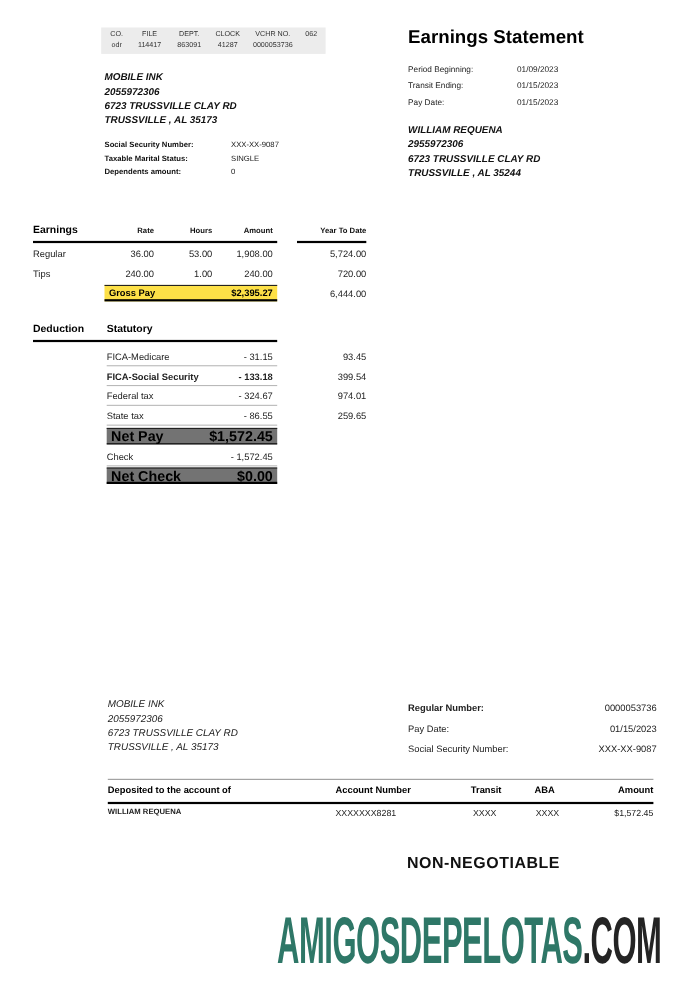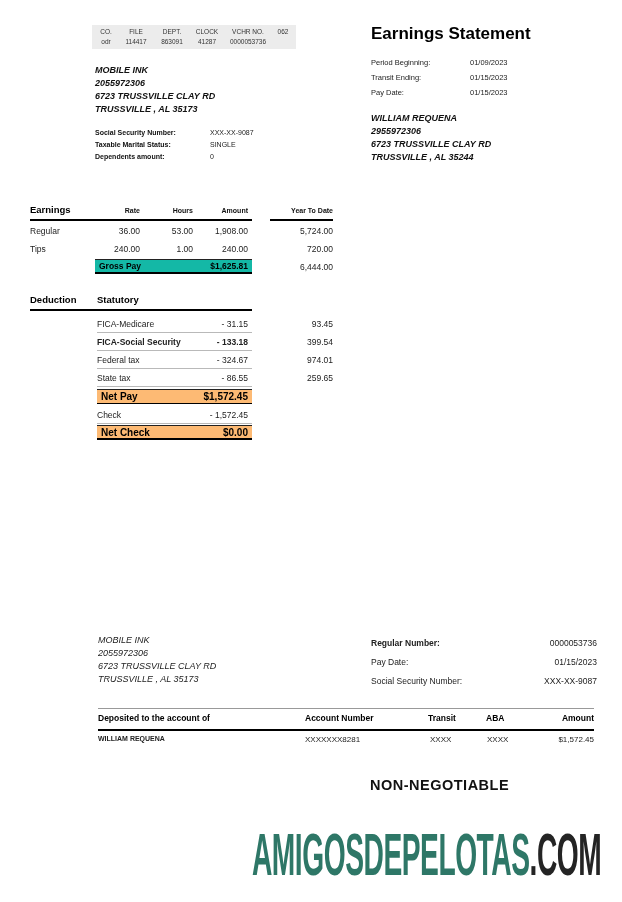--- a/index.html
+++ b/index.html
@@ -40,35 +40,35 @@
   .ob-col { position:absolute; font-size:7px; font-weight:bold; text-align:right; top:15px; color:#111; }
   .ob-line { position:absolute; left:0; top:26px; width:226px; border-bottom:2px solid #000; }
 
   
   .sec-h { font-size:9.5px; font-weight:bold; color:#000; }
   .col-h { font-size:7px; font-weight:bold; color:#111; }
   .cell { font-size:8.5px; color:#222; }
   .ra { text-align:right; }
   .rule2 { border-bottom:2px solid #000; height:0; }
   .shade-row {
-    position:absolute; left:65px; width:157px; height:15px; background:#14b8a6;
+    position:absolute; left:65px; width:157px; height:15px; background:#fde047;
     border-top:1px solid #222; border-bottom:2px solid #000;
     display:flex; justify-content:space-between; align-items:center; padding:0 4px;
     font-size:8.5px; font-weight:bold; color:#000;
   }
   .d-row {
     position:absolute; left:67px; width:155px; height:17px;
     border-bottom:1px solid #b9b9b9; display:flex; justify-content:space-between;
     padding:3px 4px 0 0; font-size:8.5px; color:#222;
   }
   .d-shade {
-    position:absolute; left:67px; width:155px; height:15px; background:#fdba74;
+    position:absolute; left:67px; width:155px; height:15px; background:#737373;
     border-top:1px solid #222; border-bottom:1px solid #000;
     display:flex; justify-content:space-between; align-items:center; padding:0 4px;
-    font-size:10px; font-weight:bold; color:#000;
+    font-size:13px; font-weight:bold; color:#000;
   }
 
   
   .adv { display:flex; justify-content:space-between; font-size:8.5px; line-height:19px; color:#222; }
 
   
   .dep { left:98px; top:708px; width:496px; border-top:1px solid #999; }
   .dep-h { position:absolute; top:4px; font-size:8.5px; font-weight:bold; color:#000; }
   .dep-line { position:absolute; left:0; top:20px; width:496px; border-bottom:2px solid #000; }
   .dep-c { position:absolute; top:26px; font-size:8px; color:#222; }
@@ -163,21 +163,21 @@
     <span class="abs cell ra" style="left:240px; top:22px; width:63px;">5,724.00</span>
 
     <span class="abs cell" style="left:0; top:40px;">Tips</span>
     <span class="abs cell ra" style="left:55px; top:40px; width:55px;">240.00</span>
     <span class="abs cell ra" style="left:113px; top:40px; width:50px;">1.00</span>
     <span class="abs cell ra" style="left:155px; top:40px; width:63px;">240.00</span>
     <span class="abs cell ra" style="left:240px; top:40px; width:63px;">720.00</span>
 
     <div class="shade-row" style="top:55px;">
       <span>Gross Pay</span>
-      <span>$1,625.81</span>
+      <span>$2,395.27</span>
     </div>
     <span class="abs cell ra" style="left:240px; top:58px; width:63px;">6,444.00</span>
   </div>
 
   <div class="abs" style="left:30px; top:294px; width:305px; height:150px;">
     <span class="abs sec-h" style="left:0; top:0;">Deduction</span>
     <span class="abs sec-h" style="left:67px; top:0;">Statutory</span>
     <div class="abs rule2" style="left:0; top:15px; width:222px;"></div>
 
     <div class="d-row" style="top:22px;">

